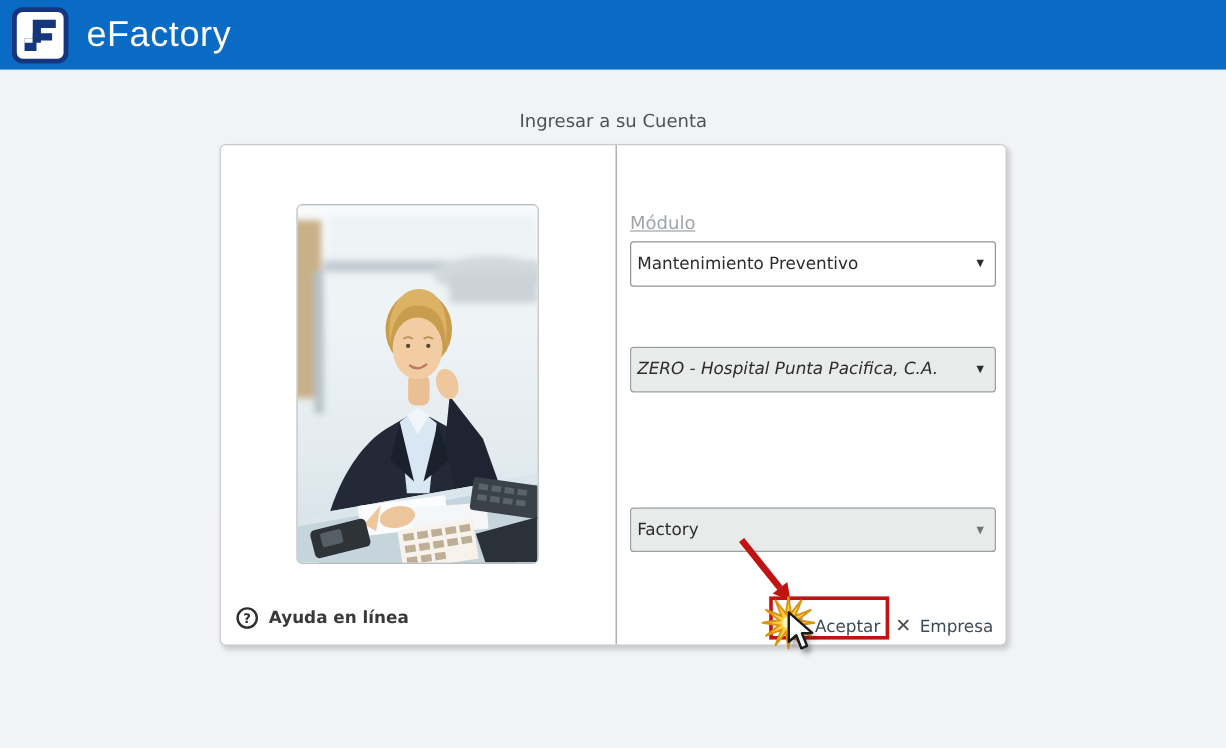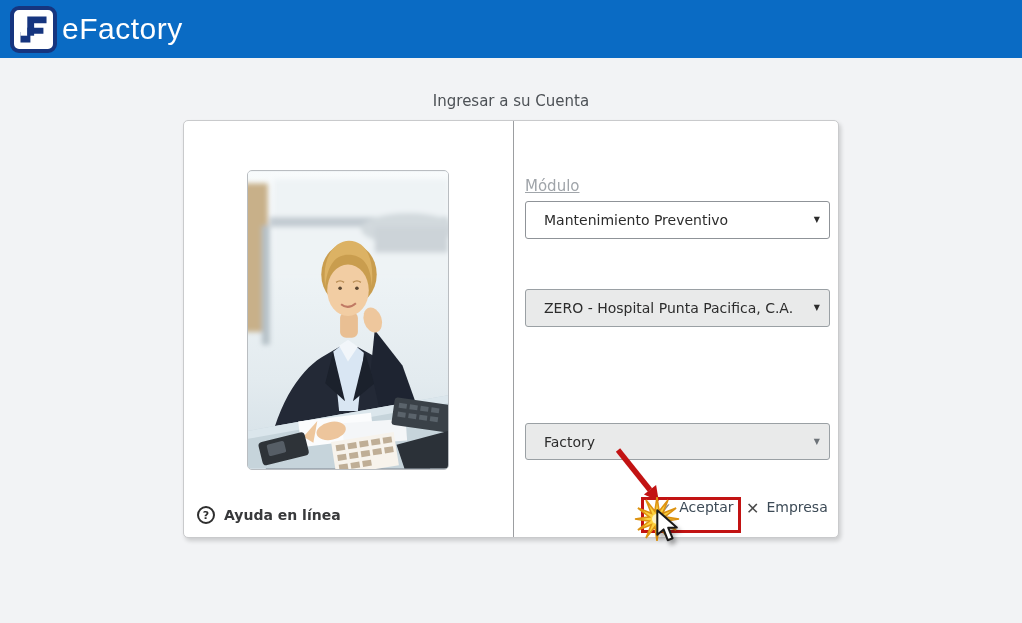--- a/index.html
+++ b/index.html
@@ -19,21 +19,21 @@
   }
   .logo-box {
     width:47px; height:47px; background:#ffffff;
     border:4px solid #16357f; border-radius:9px;
     display:flex; align-items:center; justify-content:center;
     flex:0 0 auto;
   }
   .app-title {
     color:#ffffff; font-size:30px; font-weight:400;
     font-family:"Liberation Sans",sans-serif;
-    margin-left:5px; letter-spacing:0.5px;
+    margin-left:15px; letter-spacing:0.5px;
   }
 
   
   .page-title {
     position:absolute; top:92px; left:0; width:1022px;
     text-align:center; font-size:15px; font-weight:400; color:#4d5156;
   }
 
   
   .login-card {
@@ -69,42 +69,42 @@
   
   .field-label {
     position:absolute; left:341px; width:305px;
     font-size:15px; color:#a0a5aa;text-decoration:underline;
   }
   .select-box {
     position:absolute; left:341px; width:305px;
     border:1px solid #8f9398; border-radius:3px;
     font-size:14px; color:#2c2c2c;
     display:flex; align-items:center;
-    padding:0 24px 0 18px; cursor:pointer;
+    padding:0 24px 0 5px; cursor:pointer;
     white-space:nowrap; overflow:hidden;
   }
   .select-box.white { background:#ffffff; }
   .select-box.gray  { background:#e9eaea; border-color:#9aa0a4; }
   .select-arrow {
     position:absolute; right:9px; top:50%; transform:translateY(-50%);
     font-size:8px; color:#2c2c2c; line-height:1;
   }
   .select-box.light-arrow .select-arrow { color:#6d7378; }
 
   #label-modulo   { top:56px; }
   #select-modulo  { top:80px;  height:38px; }
   #label-empresa  { top:144px; }
-  #select-empresa { top:168px; height:38px; }
+  #select-empresa { top:168px; height:38px;font-style:italic; }
   #label-sucursal { top:234px; }
   #select-sucursal{ top:258px; height:37px;margin-top:44px; }
 
   
   .action-btn {
     position:absolute; top:378px; height:32px;
-    display:flex; align-items:flex-start; gap:7px; cursor:pointer;
+    display:flex; align-items:flex-end; gap:7px; cursor:pointer;
     background:transparent; border:none;
     font-family:"DejaVu Sans","Liberation Sans",sans-serif;
   }
   #accept-button { left:474px; }
   #cancel-button { left:562px; }
   .accept-check { font-size:17px; color:#8b8b8b; font-weight:bold; }
   .cancel-x     { font-size:16px; color:#4a4a4a; font-weight:bold; }
   .action-label { font-size:14px; color:#3d4b57; }
 
   

